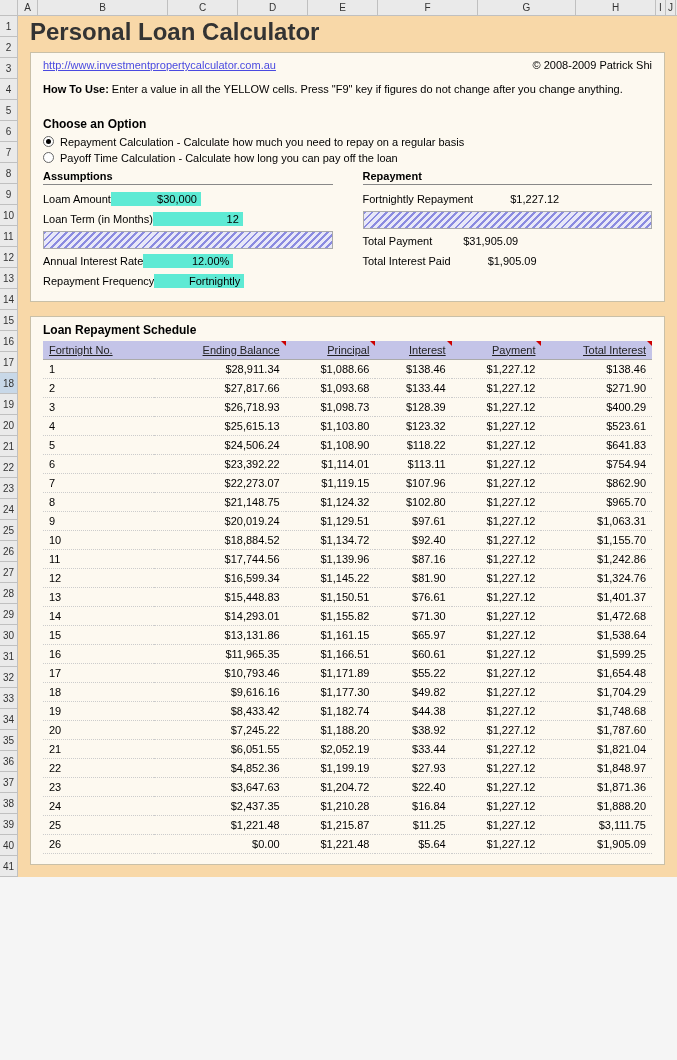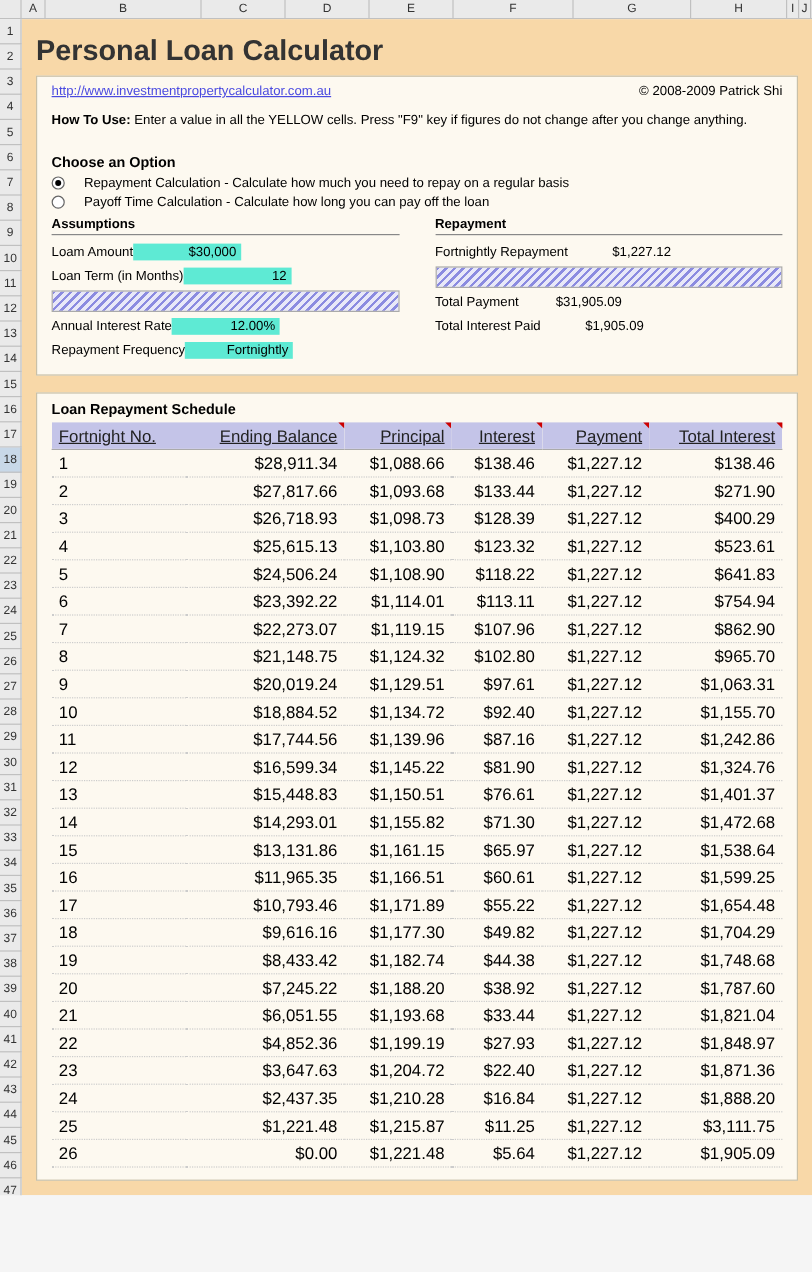--- a/index.html
+++ b/index.html
@@ -42,21 +42,21 @@
     color: #333;
     line-height: 21px;
     height: 21px;
   }
   .content {
     margin-left: 18px;
     padding: 0;
   }
   .peach {
     background: #f8d8a8;
-    padding: 11px 12px 12px 12px;
+    padding: 0 12px 12px 12px;
   }
   .title {
     font-size: 24px;
     font-weight: bold;
     color: #333;
     padding: 2px 0 4px 0;
   }
   .panel {
     background: #fdf9f0;
     border: 1px solid #c9c0a8;
@@ -74,21 +74,21 @@
   .howto { line-height: 1.6; }
   .section-head {
     font-weight: bold;
     font-size: 12px;
     margin-top: 18px;
     margin-bottom: 5px;
   }
   .radio-row {
     display: flex;
     align-items: center;
-    gap: 16px;
+    gap: 6px;
     margin: 4px 0;
     font-size: 11px;
   }
   .radio {
     width: 11px; height: 11px; border: 1px solid #666; border-radius: 50%;
     display: inline-flex; align-items: center; justify-content: center;
     background: #fff;
   }
   .radio.on::after { content:''; width:5px; height:5px; background:#000; border-radius:50%; }
   .two-col {
@@ -121,21 +121,21 @@
     border: 1px solid #aaa;
   }
   .schedule-head {
     font-weight: bold;
     font-size: 12px;
     margin-bottom: 4px;
   }
   .sched-table {
     width: 100%;
     border-collapse: collapse;
-    font-size: 14px;
+    font-size: 11px;
   }
   .sched-table th {
     background: #c4c4e8;
     text-align: right;
     padding: 3px 6px;
     font-weight: normal;
     text-decoration: underline;
     color: #222;
     border-bottom: 1px solid #aaa;
     position: relative;
@@ -454,21 +454,21 @@
                 <td>20</td>
                 <td>$7,245.22</td>
                 <td>$1,188.20</td>
                 <td>$38.92</td>
                 <td>$1,227.12</td>
                 <td>$1,787.60</td>
               </tr>
               <tr>
                 <td>21</td>
                 <td>$6,051.55</td>
-                <td>$1,193.68</td>
+                <td>$2,052.19</td>
                 <td>$33.44</td>
                 <td>$1,227.12</td>
                 <td>$1,821.04</td>
               </tr>
               <tr>
                 <td>22</td>
                 <td>$4,852.36</td>
                 <td>$1,199.19</td>
                 <td>$27.93</td>
                 <td>$1,227.12</td>

